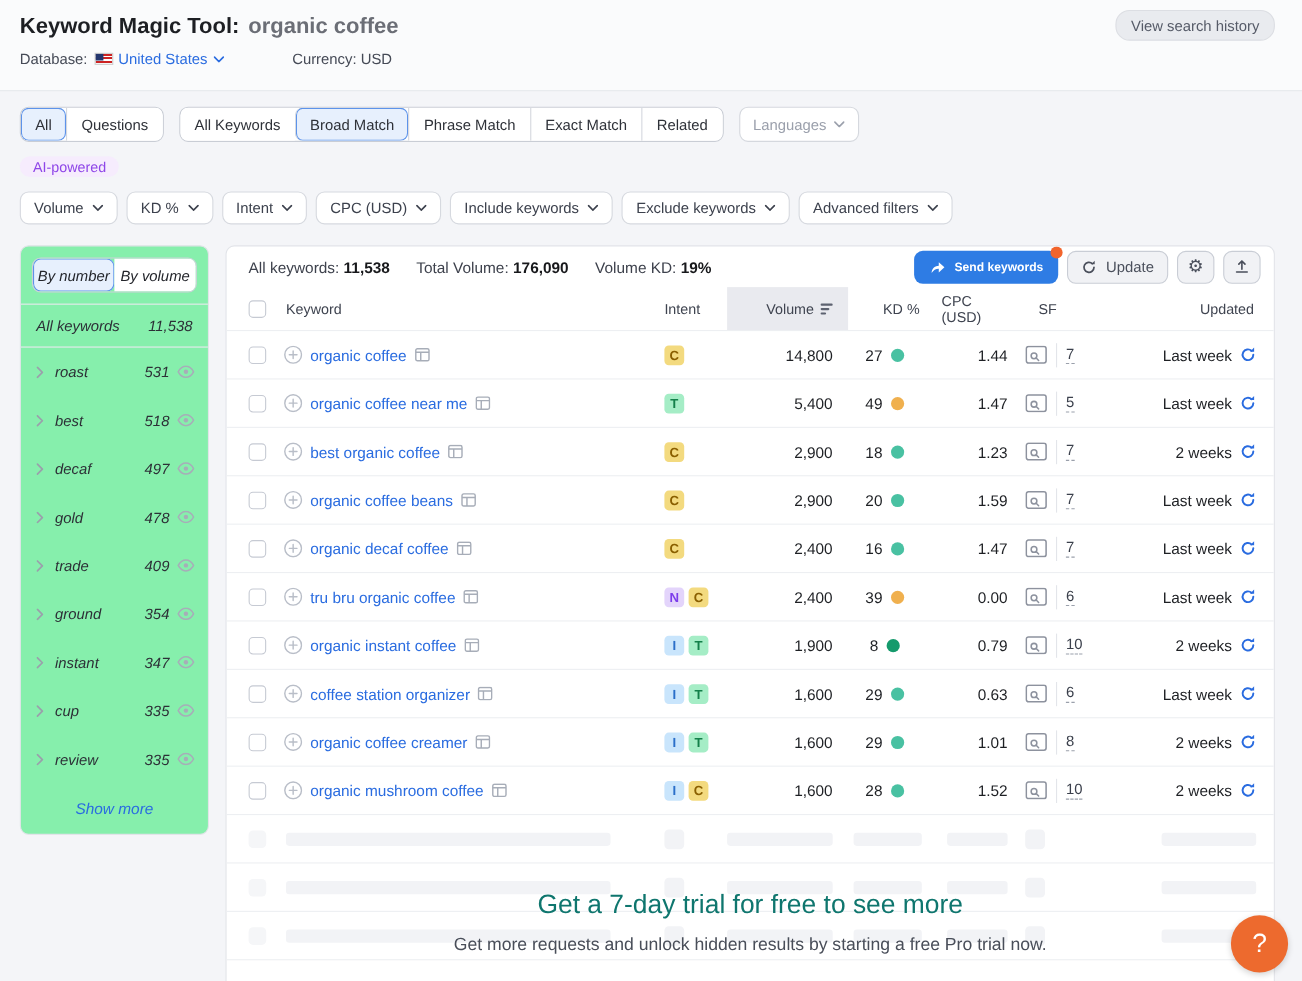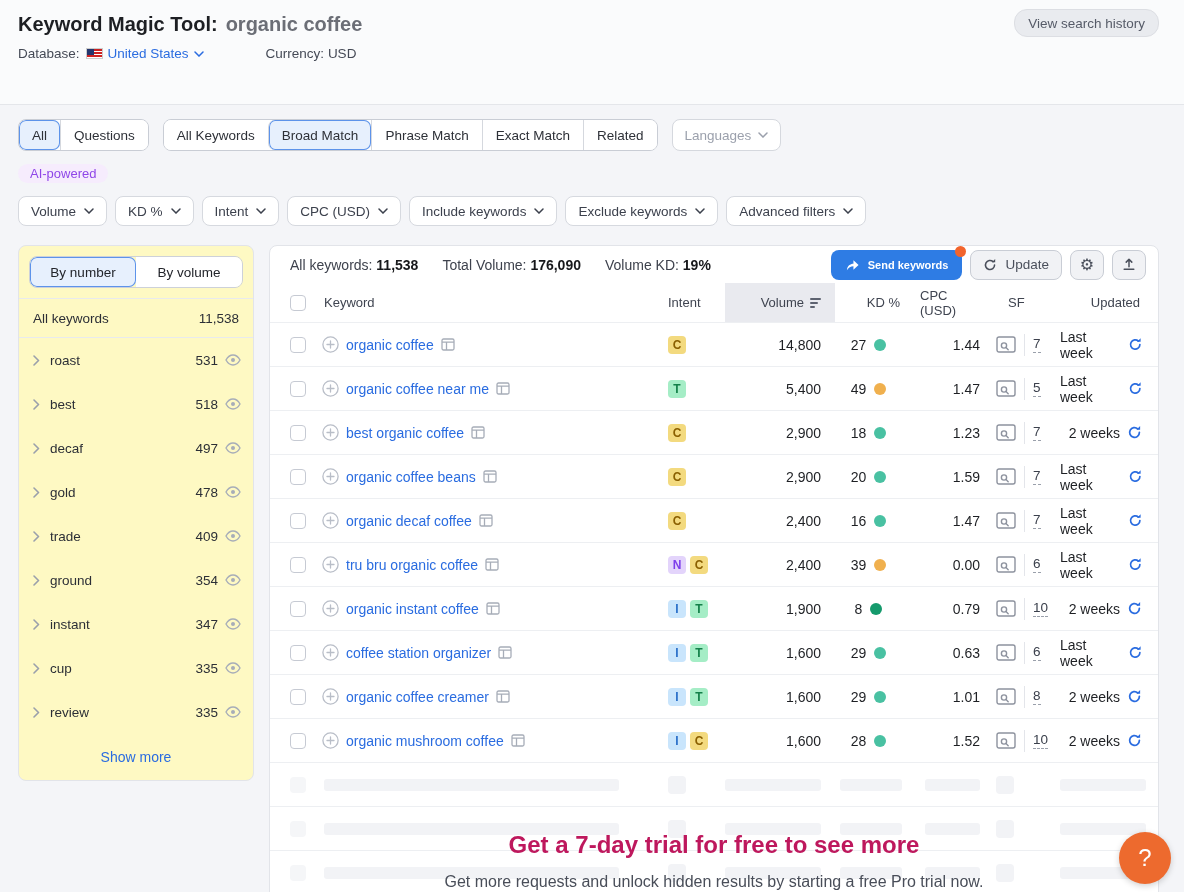--- a/index.html
+++ b/index.html
@@ -1,20 +1,20 @@
 <!DOCTYPE html>
 <html><head>
 <meta charset="utf-8">
 <style>
   * { margin:0; padding:0; box-sizing:border-box; }
   html,body { width:1184px; height:892px; overflow:hidden; }
   body { font-family:"Liberation Sans","DejaVu Sans",sans-serif; background:#f4f5f8; color:#1e2024; }
 
   
-  .top-header { background:#fafbfc; border-bottom:1px solid #e4e6ea; height:105px; padding:13px 25px 0 18px; position:relative; }
+  .top-header { background:#fafbfc; border-bottom:1px solid #e4e6ea; height:83px; padding:13px 25px 0 18px; position:relative; }
   .title-row { display:flex; align-items:baseline; gap:8px; }
   .page-title { font-size:20px; font-weight:bold; color:#1d1f23; }
   .page-query { font-size:20px; font-weight:bold; color:#6b6e76; }
   .history-btn { position:absolute; right:25px; top:9px; height:28px; padding:0 13px; background:#e9ebef; border:1px solid #dcdee3; border-radius:13px; font-size:13.5px; color:#565b68; display:flex; align-items:center; cursor:pointer; }
   .meta-row { display:flex; align-items:center; margin-top:10px; font-size:13.5px; color:#44485300; }
   .meta-label { color:#454a56; }
   .db-select { display:flex; align-items:center; gap:5px; margin-left:6px; color:#2a6ce0; cursor:pointer; }
   .flag { width:17px; height:11px; position:relative; display:inline-block; background:repeating-linear-gradient(#c22 0 1.6px,#fff 1.6px 3.2px); border:0.5px solid #ccc; }
   .flag::before { content:""; position:absolute; left:0; top:0; width:7px; height:6px; background:#23366e; }
   .currency { margin-left:62px; color:#454a56; }
@@ -37,21 +37,21 @@
   .ai-input::placeholder { color:#8c909b; }
 
   
   .filters-row { display:flex; gap:8px; padding:13px 0 0 18px; }
   .filter-btn { height:30px; padding:0 12px; display:flex; align-items:center; gap:8px; background:#fff; border:1px solid #d6d9df; border-radius:8px; font-size:13.5px; color:#3c414d; cursor:pointer; }
 
   
   .main { display:flex; align-items:flex-start; gap:15px; padding:19px 25px 0 18px; }
 
   
-  .sidebar { width:236px; background:#fef9c3; border:1px solid #e2e4e9; border-radius:8px; flex:none; }
+  .sidebar { width:172px; background:#86efac; border:1px solid #e2e4e9; border-radius:8px; flex:none;font-style:italic; }
   .side-tabs-wrap { padding:10px; }
   .side-tabs { display:flex; border:1px solid #cdd1d9; border-radius:8px; overflow:hidden; }
   .side-tab { flex:1; height:30px; display:flex; align-items:center; justify-content:center; font-size:13.5px; color:#23252b; background:#fff; cursor:pointer; }
   .side-tab.selected { background:#e7f0fd; box-shadow:inset 0 0 0 1px #5d93ea; border-radius:7px; }
   .side-allrow { display:flex; justify-content:space-between; align-items:center; height:40px; padding:0 14px; border-top:1px solid #e8eaee; border-bottom:1px solid #e8eaee; font-size:13.5px; color:#2c2f36; }
   .side-item { display:flex; align-items:center; height:44px; padding:0 12px 0 14px; cursor:pointer; }
   .side-item .chev { flex:none; color:#9aa0ab; }
   .side-item .glabel { font-size:13.5px; color:#2c2f36; margin-left:10px; flex:1; }
   .side-item .gcount { font-size:13.5px; color:#2c2f36; }
   .side-item .eye { margin-left:7px; color:#a7adb8; display:flex; }
@@ -102,21 +102,21 @@
   .cell-updated { justify-content:flex-end; padding-right:16px; font-size:14px; gap:7px; }
 
   
   .sk-bar { height:12px; background:#f2f3f6; border-radius:3px; }
   .sk-sq { width:18px; height:18px; background:#f2f3f6; border-radius:4px; }
   .sk-check { width:16px; height:16px; background:#f5f6f8; border-radius:4px; }
   .cell-e { justify-content:flex-end; }
 
   
   .trial-overlay { position:absolute; left:0; right:0; top:585px; text-align:center; pointer-events:none; }
-  .trial-title { font-size:24px; font-weight:bold; color:#be185d; }
+  .trial-title { font-size:24px; font-weight:normal; color:#0f766e; }
   .trial-sub { font-size:16px; color:#494e59; margin-top:14px; }
 
   
   .help-btn { position:fixed; left:1119px; top:832px; width:52px; height:52px; border-radius:50%; background:#ed6a2e; color:#fff; font-size:24px; display:flex; align-items:center; justify-content:center; cursor:pointer; box-shadow:0 2px 6px rgba(0,0,0,.18); }
 
   svg { display:block; }
 </style>
 </head>
 <body>
 

